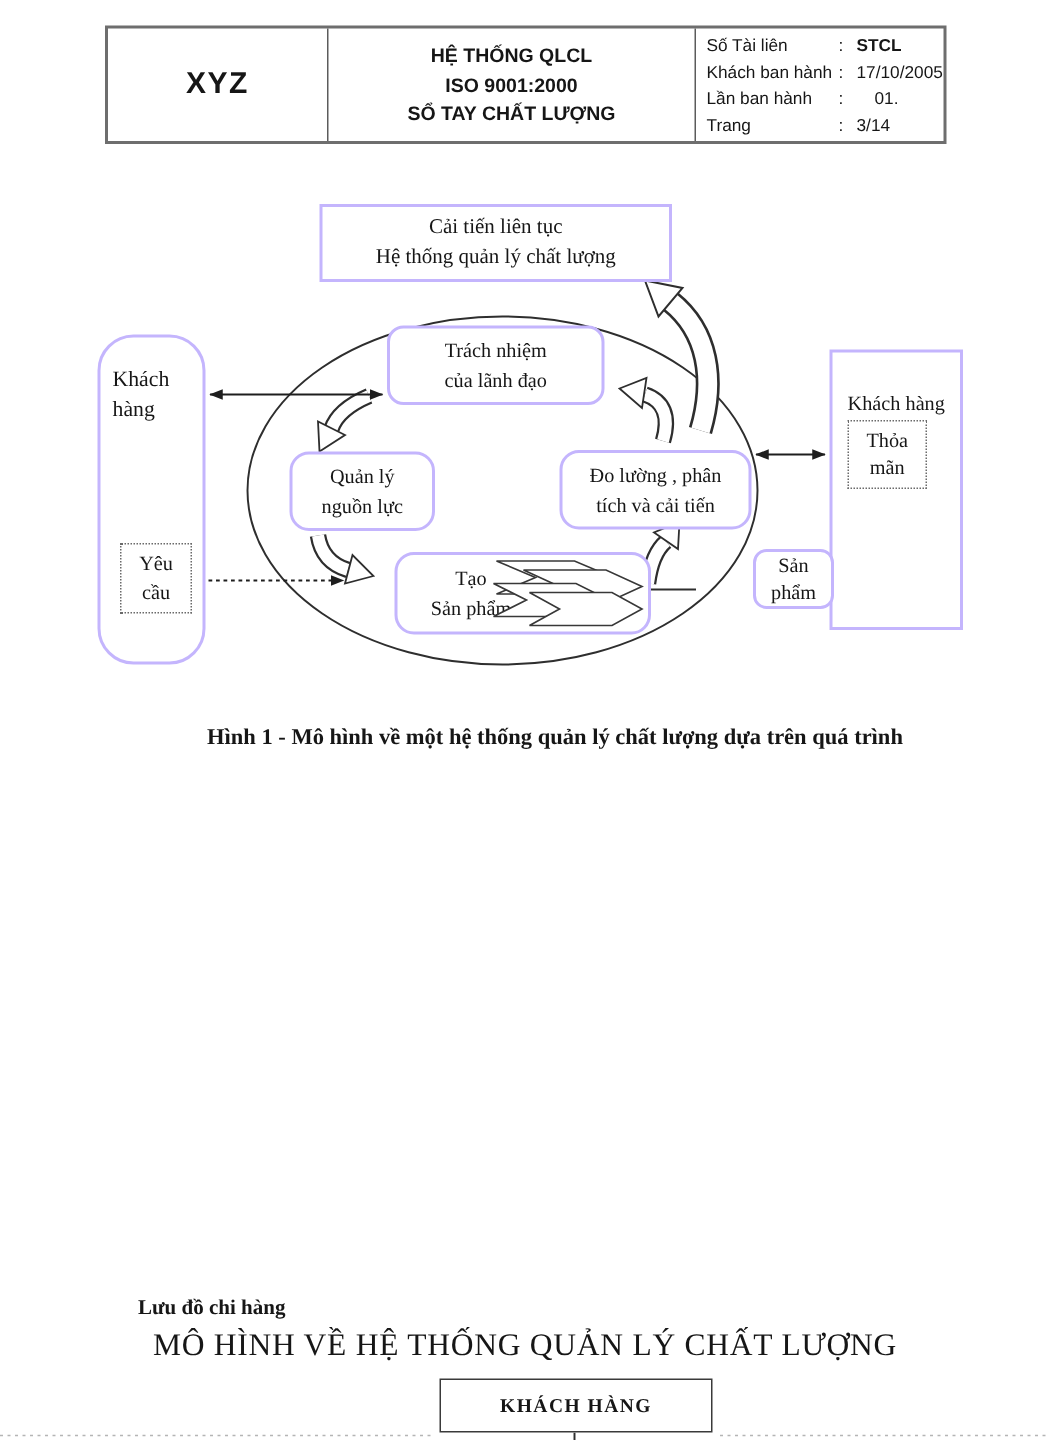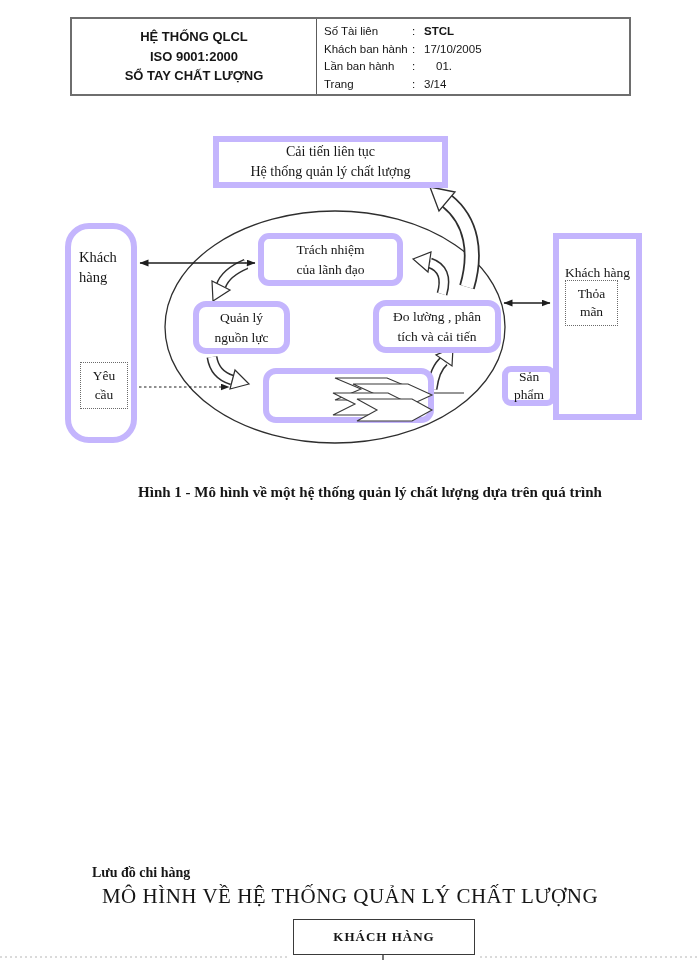--- a/index.html
+++ b/index.html
@@ -13,31 +13,31 @@
             font-weight:bold;font-size:20px;letter-spacing:1px;}
   .hdr-col2{width:244px;border-right:1px solid #5c5c5c;display:flex;flex-direction:column;
             align-items:center;justify-content:center;font-weight:bold;font-size:13px;line-height:1.5;}
   .hdr-col3{flex:1;padding:4px 0 0 7px;font-size:11.5px;}
   .info-row{display:flex;line-height:17.5px;}
   .info-label{width:88px;}
   .info-colon{width:12px;}
   .b{font-weight:bold;}
   .pad{padding-left:12px;}
   
-  .bx{position:absolute;box-sizing:border-box;border:6px solid #c4b5fd;background:#fff;
+  .bx{position:absolute;box-sizing:border-box;border:2px solid #c4b5fd;background:#fff;
       white-space:pre-line;text-align:center;font-size:13.5px;line-height:1.45;}
   .flexc{display:flex;align-items:center;justify-content:center;}
   .rnd{border-radius:13px;margin-left:11px;}
   #box-ci{left:213px;top:136px;width:235px;height:52px;font-size:14px;}
   #box-cust-left{left:65px;top:223px;width:72px;height:220px;text-align:left;
                  padding:18px 0 0 8px;font-size:14.5px;line-height:1.4;border-radius:24px;}
   #box-req{left:80px;top:362px;width:48px;height:47px;border:1px dotted #6a6a6a;line-height:1.35;}
   #box-cust-right{left:553px;top:233px;width:89px;height:187px;padding-top:24px;font-size:13.5px;}
   #box-sat{left:565px;top:280px;width:53px;height:46px;border:1px dotted #6a6a6a;line-height:1.35;}
-  #box-resp{left:258px;top:233px;width:145px;height:53px;border-radius:11px;}
+  #box-resp{left:258px;top:217px;width:145px;height:53px;border-radius:11px;}
   #box-res{left:182px;top:301px;width:97px;height:53px;}
   #box-meas{left:362px;top:300px;width:128px;height:53px;}
   #box-real{left:252px;top:368px;width:171px;height:55px;justify-content:flex-start;padding-left:10px;}
   #box-real .lbl{width:78px;text-align:center;}
   #box-real svg{position:absolute;left:62px;top:1px;}
   #box-prod{left:491px;top:366px;width:54px;height:40px;border-radius:9px;line-height:1.35;}
   #caption{position:absolute;left:0;top:484px;width:700px;text-align:center;
            font-weight:bold;font-size:15px;padding-left:20px;}
   
   #flow-label{position:absolute;left:92px;top:865px;font-weight:bold;font-size:14px;}
@@ -97,20 +97,21 @@
     <line x1="504" y1="303" x2="550" y2="303" stroke="#1e1e1e" stroke-width="1.4" marker-start="url(#ah)" marker-end="url(#ah)"></line>
     <line x1="424" y1="393" x2="464" y2="393" stroke="#2e2e2e" stroke-width="1.2"></line>
     <line x1="520" y1="392" x2="550" y2="392" stroke="#1e1e1e" stroke-width="1.2" marker-end="url(#ah)"></line>
 
     <line x1="383" y1="955" x2="383" y2="960" stroke="#2e2e2e" stroke-width="1.3"></line>
     <line x1="0" y1="957" x2="290" y2="957" stroke="#b5b5b5" stroke-width="1" stroke-dasharray="2,3"></line>
     <line x1="480" y1="957" x2="700" y2="957" stroke="#b5b5b5" stroke-width="1" stroke-dasharray="2,3"></line>
   </svg>
 
   <div class="hdr">
+    <div class="hdr-col1">XYZ</div>
     <div class="hdr-col2">
       <div>HỆ THỐNG QLCL</div>
       <div>ISO 9001:2000</div>
       <div>SỔ TAY CHẤT LƯỢNG</div>
     </div>
     <div class="hdr-col3">
       <div class="info-row">
         <span class="info-label">Số Tài liên</span>
         <span class="info-colon">:</span>
         <span class="b">STCL</span>
@@ -146,20 +147,22 @@
 mãn</div>
 
   <div class="bx flexc" id="box-resp">Trách nhiệm
 của lãnh đạo</div>
   <div class="bx flexc rnd" id="box-res">Quản lý
 nguồn lực</div>
   <div class="bx flexc rnd" id="box-meas">Đo lường , phân
 tích và cải tiến</div>
 
   <div class="bx flexc rnd" id="box-real">
+    <div class="lbl">Tạo
+Sản phẩm</div>
     <svg width="106" height="52" viewBox="0 0 106 52">
       <path d="M4,3 L56,3 L82,14 L56,25 L4,25 L30,14 Z" fill="#ffffff" stroke="#383838" stroke-width="1.1"></path>
       <path d="M22,9 L77,9 L101,20 L77,31 L22,31 L46,20 Z" fill="#ffffff" stroke="#383838" stroke-width="1.1"></path>
       <path d="M2,18 L57,18 L79,29 L57,40 L2,40 L24,29 Z" fill="#ffffff" stroke="#383838" stroke-width="1.1"></path>
       <path d="M26,24 L81,24 L101,35 L81,46 L26,46 L46,35 Z" fill="#ffffff" stroke="#383838" stroke-width="1.1"></path>
     </svg>
   </div>
 
   <div class="bx flexc rnd" id="box-prod">Sản
 phẩm</div>

